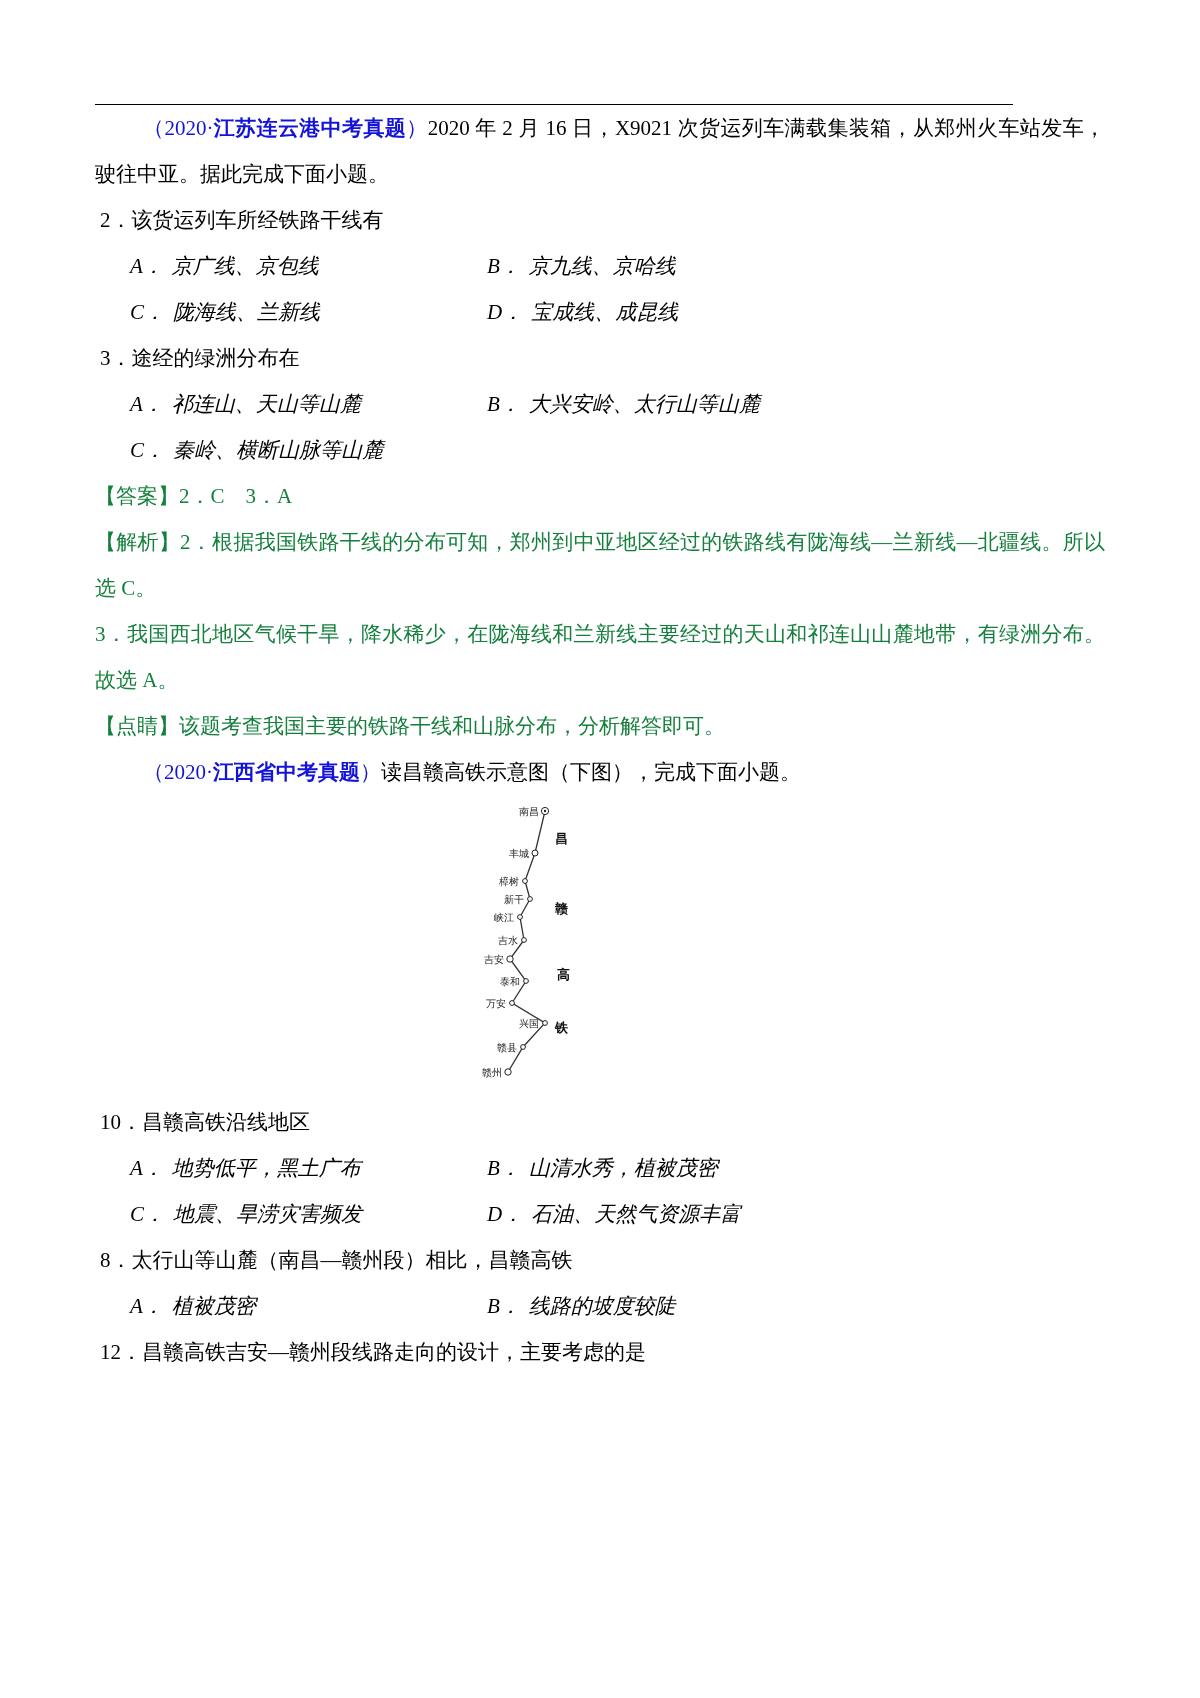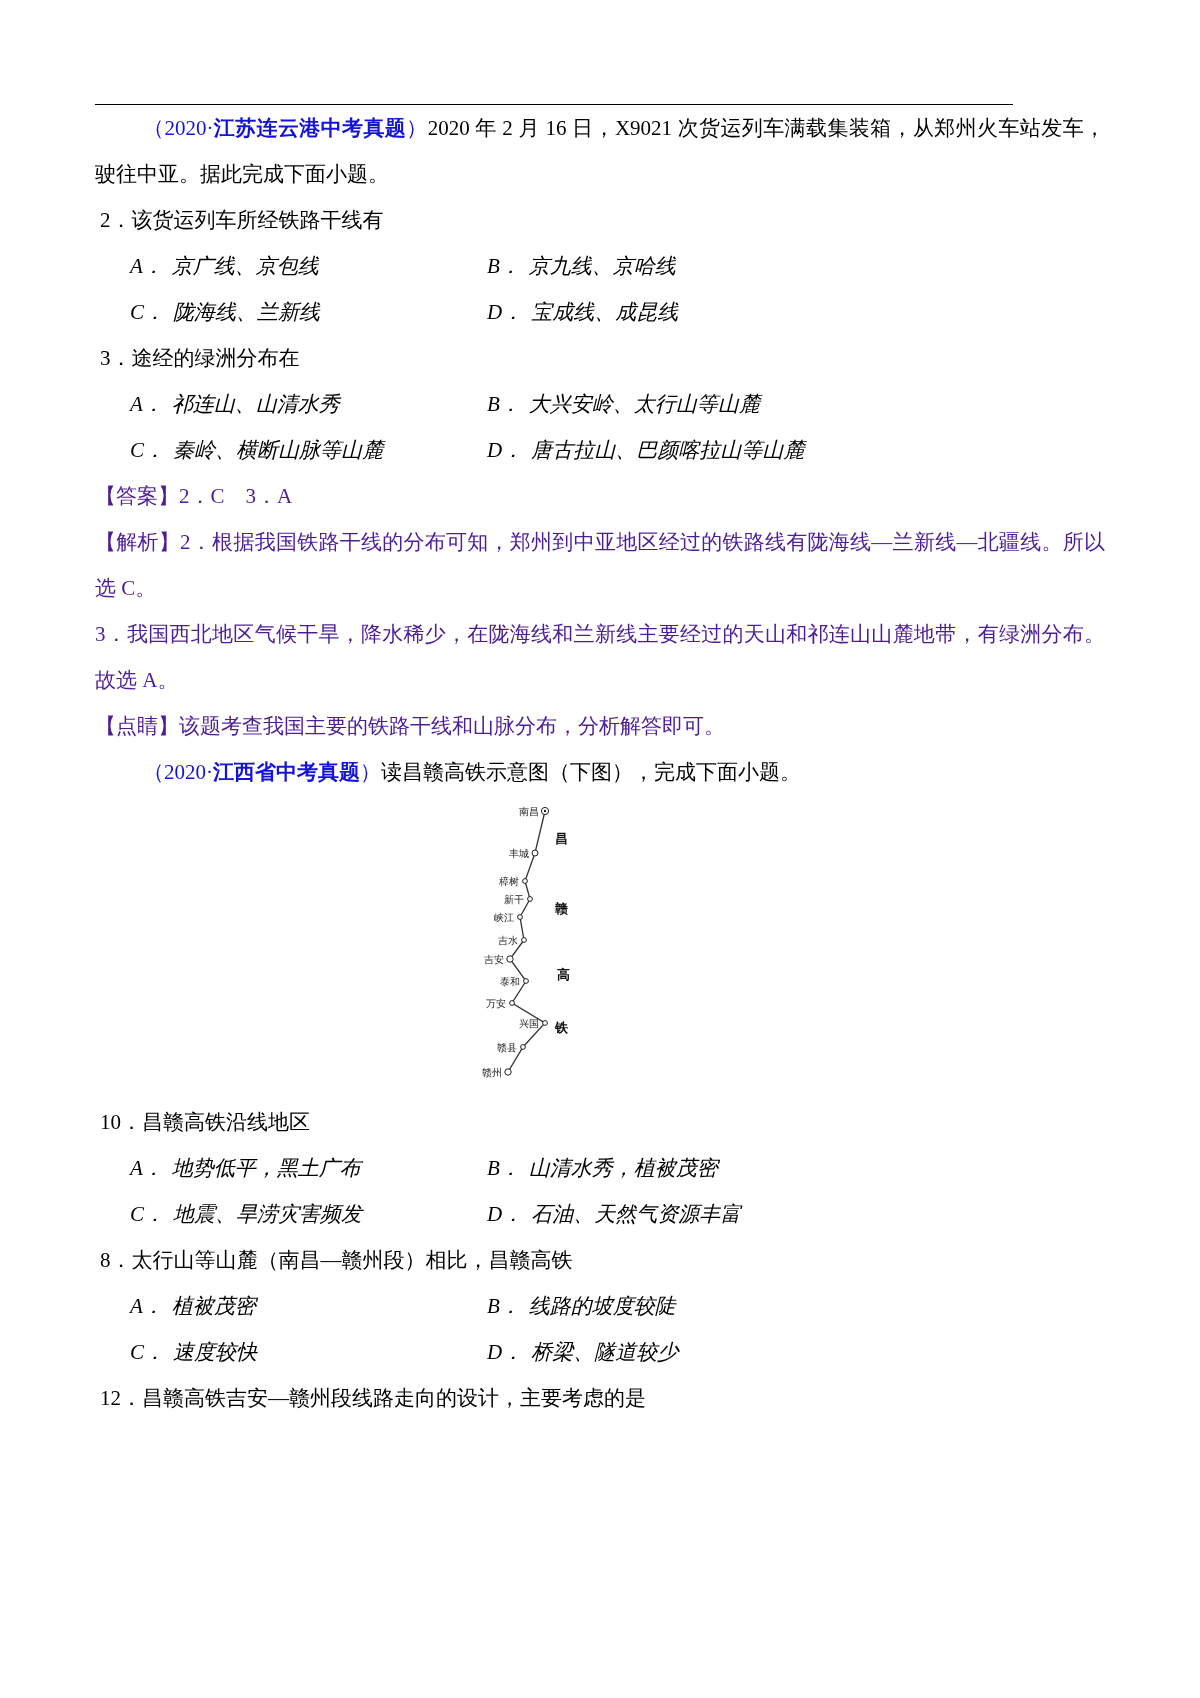--- a/index.html
+++ b/index.html
@@ -32,21 +32,21 @@
   .optrow{
     display:grid;
     grid-template-columns:357px auto;
     padding-left:35px;
     line-height:46px;
   }
   .opt{white-space:nowrap;font-style:italic;}
   .opt .lbl{margin-right:8px;}
   .blue{color:#1414d8;}
   .blue b{font-weight:bold;}
-  .red{color:#4c1d95;}
+  .red{color:#15803d;}
   .map-wrap{
     margin:4px 0 8px 358px;
     width:150px;
     line-height:0;
     text-align:center;
   }
   .map-wrap svg{display:block;}
   .st-label{
     font-size:10px;
     fill:#222;
@@ -75,26 +75,25 @@
     <span class="opt"><span class="lbl">A．</span><span>京广线、京包线</span></span>
     <span class="opt"><span class="lbl">B．</span><span>京九线、京哈线</span></span>
   </div>
   <div class="optrow">
     <span class="opt"><span class="lbl">C．</span><span>陇海线、兰新线</span></span>
     <span class="opt"><span class="lbl">D．</span><span>宝成线、成昆线</span></span>
   </div>
 
   <p class="para qstem"><span>3．</span><span>途经的绿洲分布在</span></p>
   <div class="optrow">
-    <span class="opt"><span class="lbl">A．</span><span>祁连山、山清水秀</span></span>
+    <span class="opt"><span class="lbl">A．</span><span>祁连山、天山等山麓</span></span>
     <span class="opt"><span class="lbl">B．</span><span>大兴安岭、太行山等山麓</span></span>
   </div>
   <div class="optrow">
     <span class="opt"><span class="lbl">C．</span><span>秦岭、横断山脉等山麓</span></span>
-    <span class="opt"><span class="lbl">D．</span><span>唐古拉山、巴颜喀拉山等山麓</span></span>
   </div>
 
   <p class="para red"><span>【答案】</span><span>2．C　3．A</span></p>
 
   <p class="para red"><span>【解析】</span><span>2．根据我国铁路干线的分布可知，郑州到中亚地区经过的铁路线有陇海线—兰新线—北疆线。所以选 C。</span></p>
   <p class="para red"><span>3．我国西北地区气候干旱，降水稀少，在陇海线和兰新线主要经过的天山和祁连山山麓地带，有绿洲分布。故选 A。</span></p>
 
   <p class="para red"><span>【点睛】</span><span>该题考查我国主要的铁路干线和山脉分布，分析解答即可。</span></p>
 
   <p class="para indent">
@@ -148,20 +147,16 @@
   <div class="optrow">
     <span class="opt"><span class="lbl">C．</span><span>地震、旱涝灾害频发</span></span>
     <span class="opt"><span class="lbl">D．</span><span>石油、天然气资源丰富</span></span>
   </div>
 
   <p class="para qstem"><span>8．</span><span>太行山等山麓（南昌—赣州段）相比，昌赣高铁</span></p>
   <div class="optrow">
     <span class="opt"><span class="lbl">A．</span><span>植被茂密</span></span>
     <span class="opt"><span class="lbl">B．</span><span>线路的坡度较陡</span></span>
   </div>
-  <div class="optrow">
-    <span class="opt"><span class="lbl">C．</span><span>速度较快</span></span>
-    <span class="opt"><span class="lbl">D．</span><span>桥梁、隧道较少</span></span>
-  </div>
 
   <p class="para qstem"><span>12．</span><span>昌赣高铁吉安—赣州段线路走向的设计，主要考虑的是</span></p>
 
 </div>
 
 </body></html>

